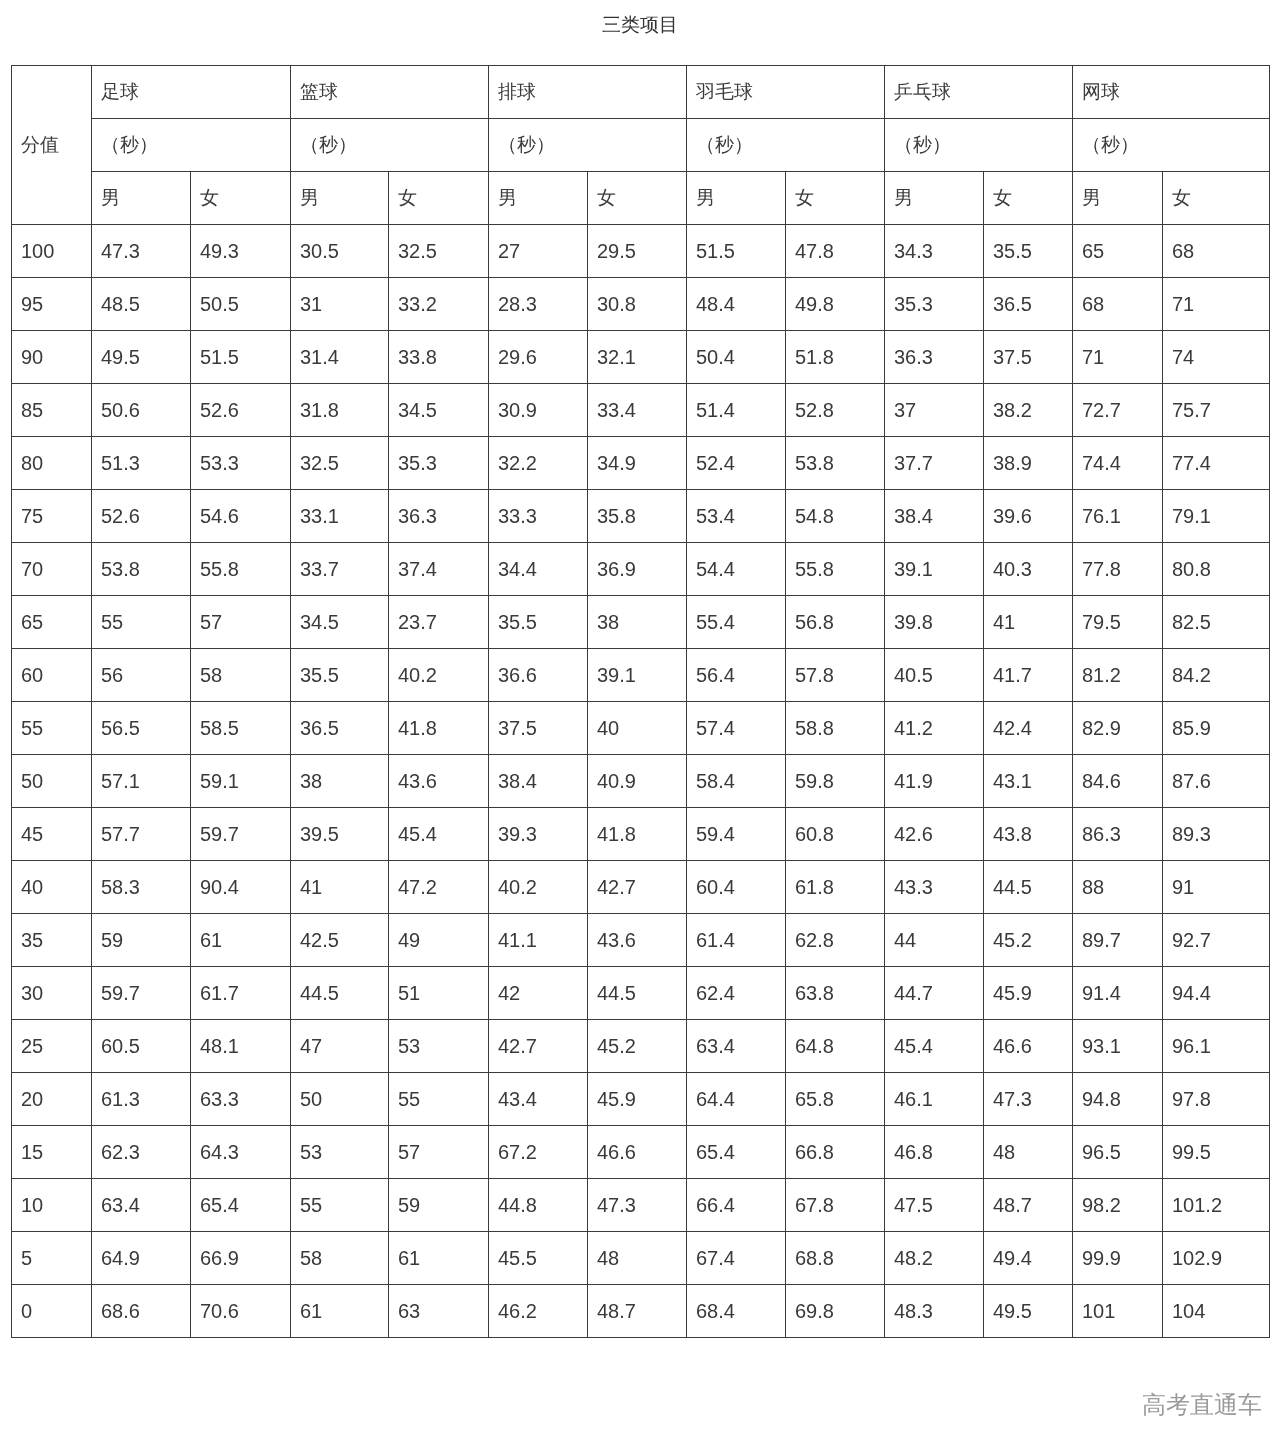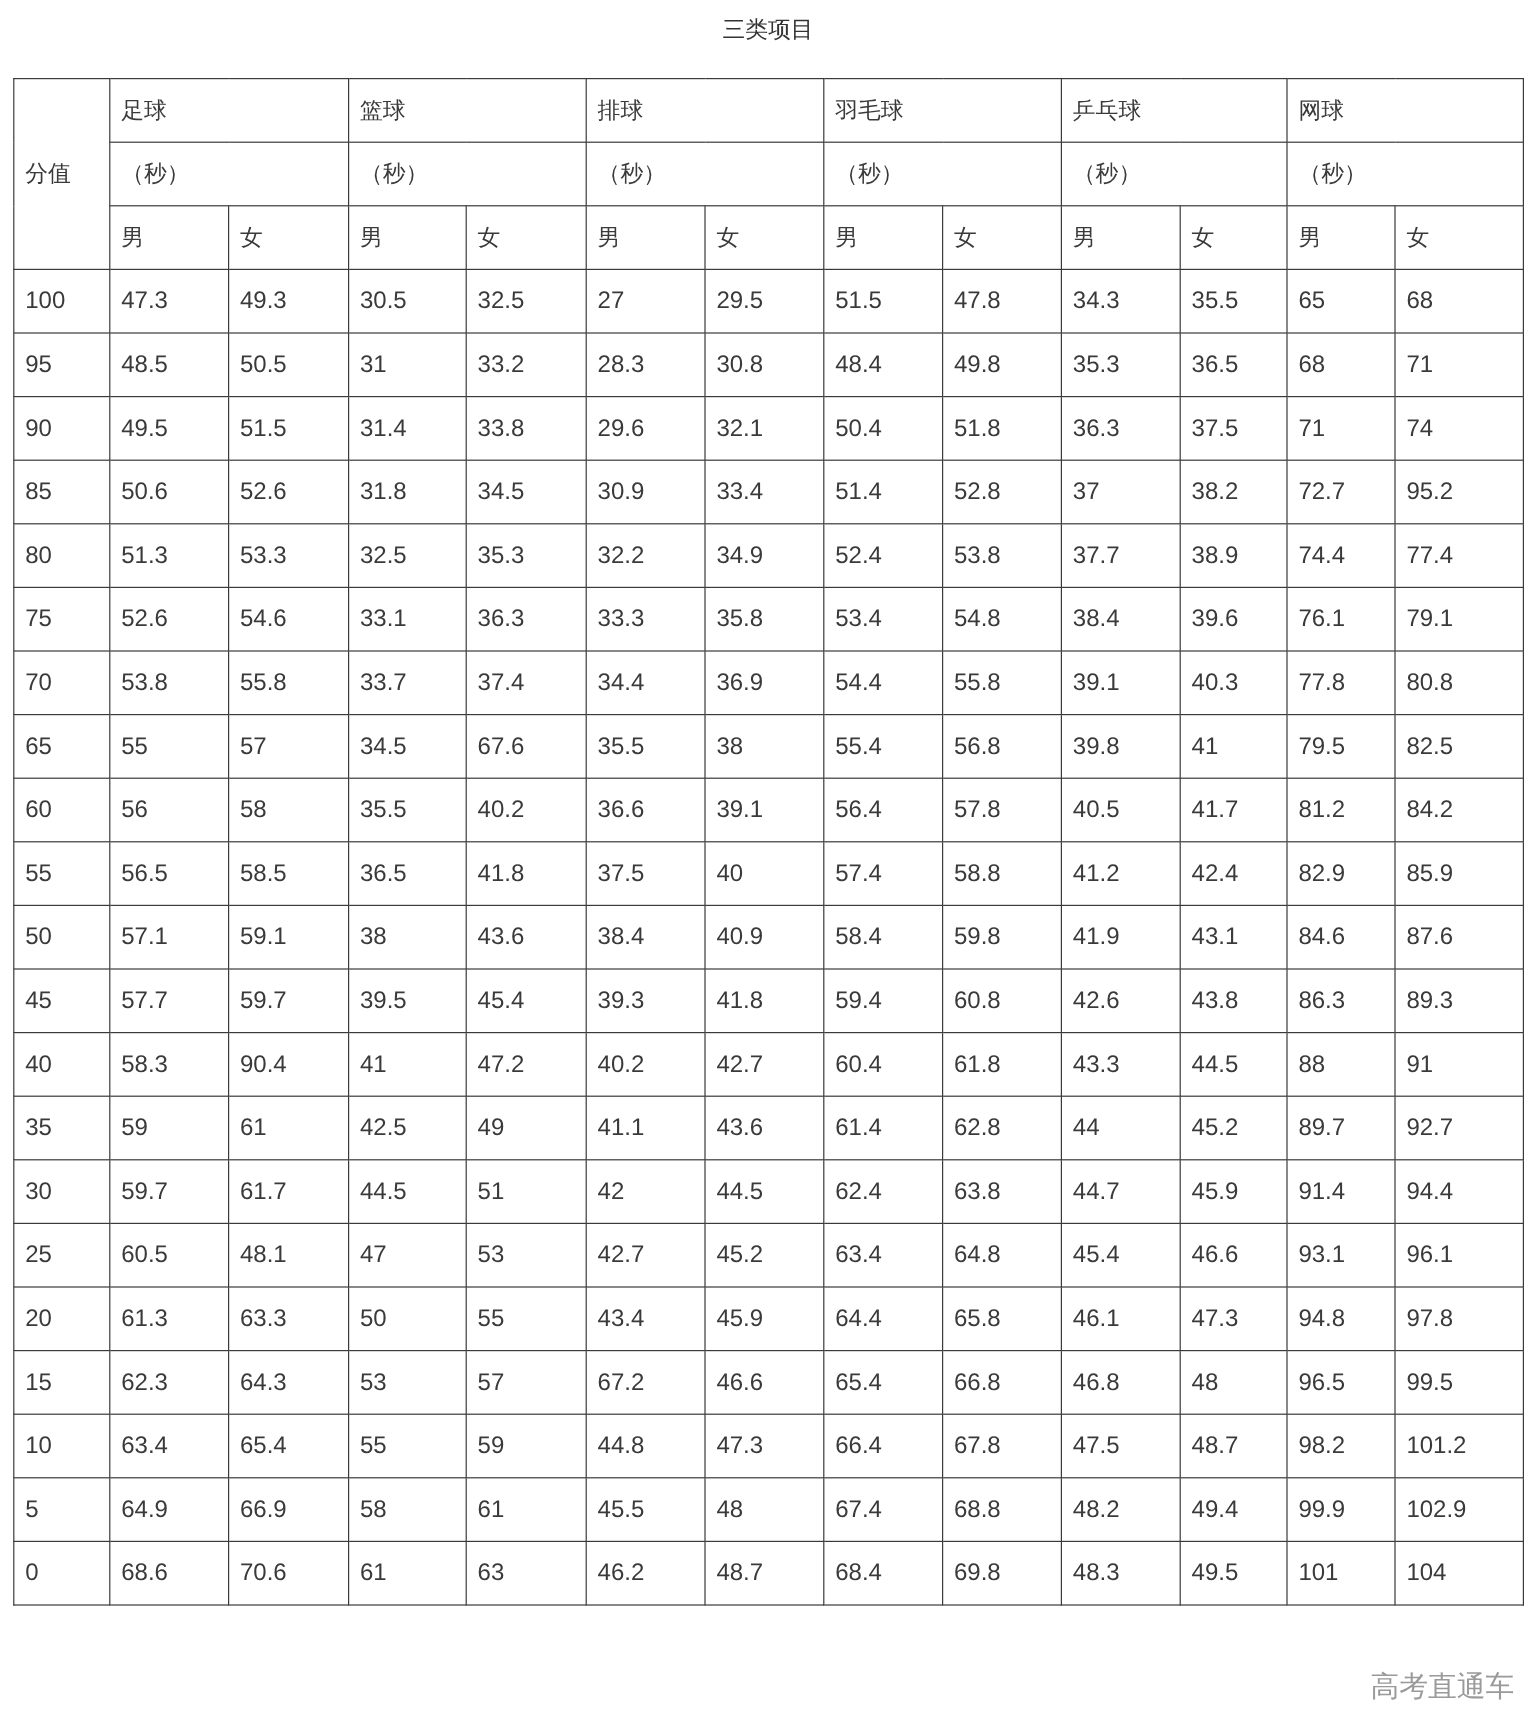--- a/index.html
+++ b/index.html
@@ -141,21 +141,21 @@
         <td>52.6</td>
         <td>31.8</td>
         <td>34.5</td>
         <td>30.9</td>
         <td>33.4</td>
         <td>51.4</td>
         <td>52.8</td>
         <td>37</td>
         <td>38.2</td>
         <td>72.7</td>
-        <td>95.2</td>
+        <td>75.7</td>
       </tr>
       <tr>
         <td>80</td>
         <td>51.3</td>
         <td>53.3</td>
         <td>32.5</td>
         <td>35.3</td>
         <td>32.2</td>
         <td>34.9</td>
         <td>52.4</td>
@@ -193,21 +193,21 @@
         <td>39.1</td>
         <td>40.3</td>
         <td>77.8</td>
         <td>80.8</td>
       </tr>
       <tr>
         <td>65</td>
         <td>55</td>
         <td>57</td>
         <td>34.5</td>
-        <td>67.6</td>
+        <td>23.7</td>
         <td>35.5</td>
         <td>38</td>
         <td>55.4</td>
         <td>56.8</td>
         <td>39.8</td>
         <td>41</td>
         <td>79.5</td>
         <td>82.5</td>
       </tr>
       <tr>

